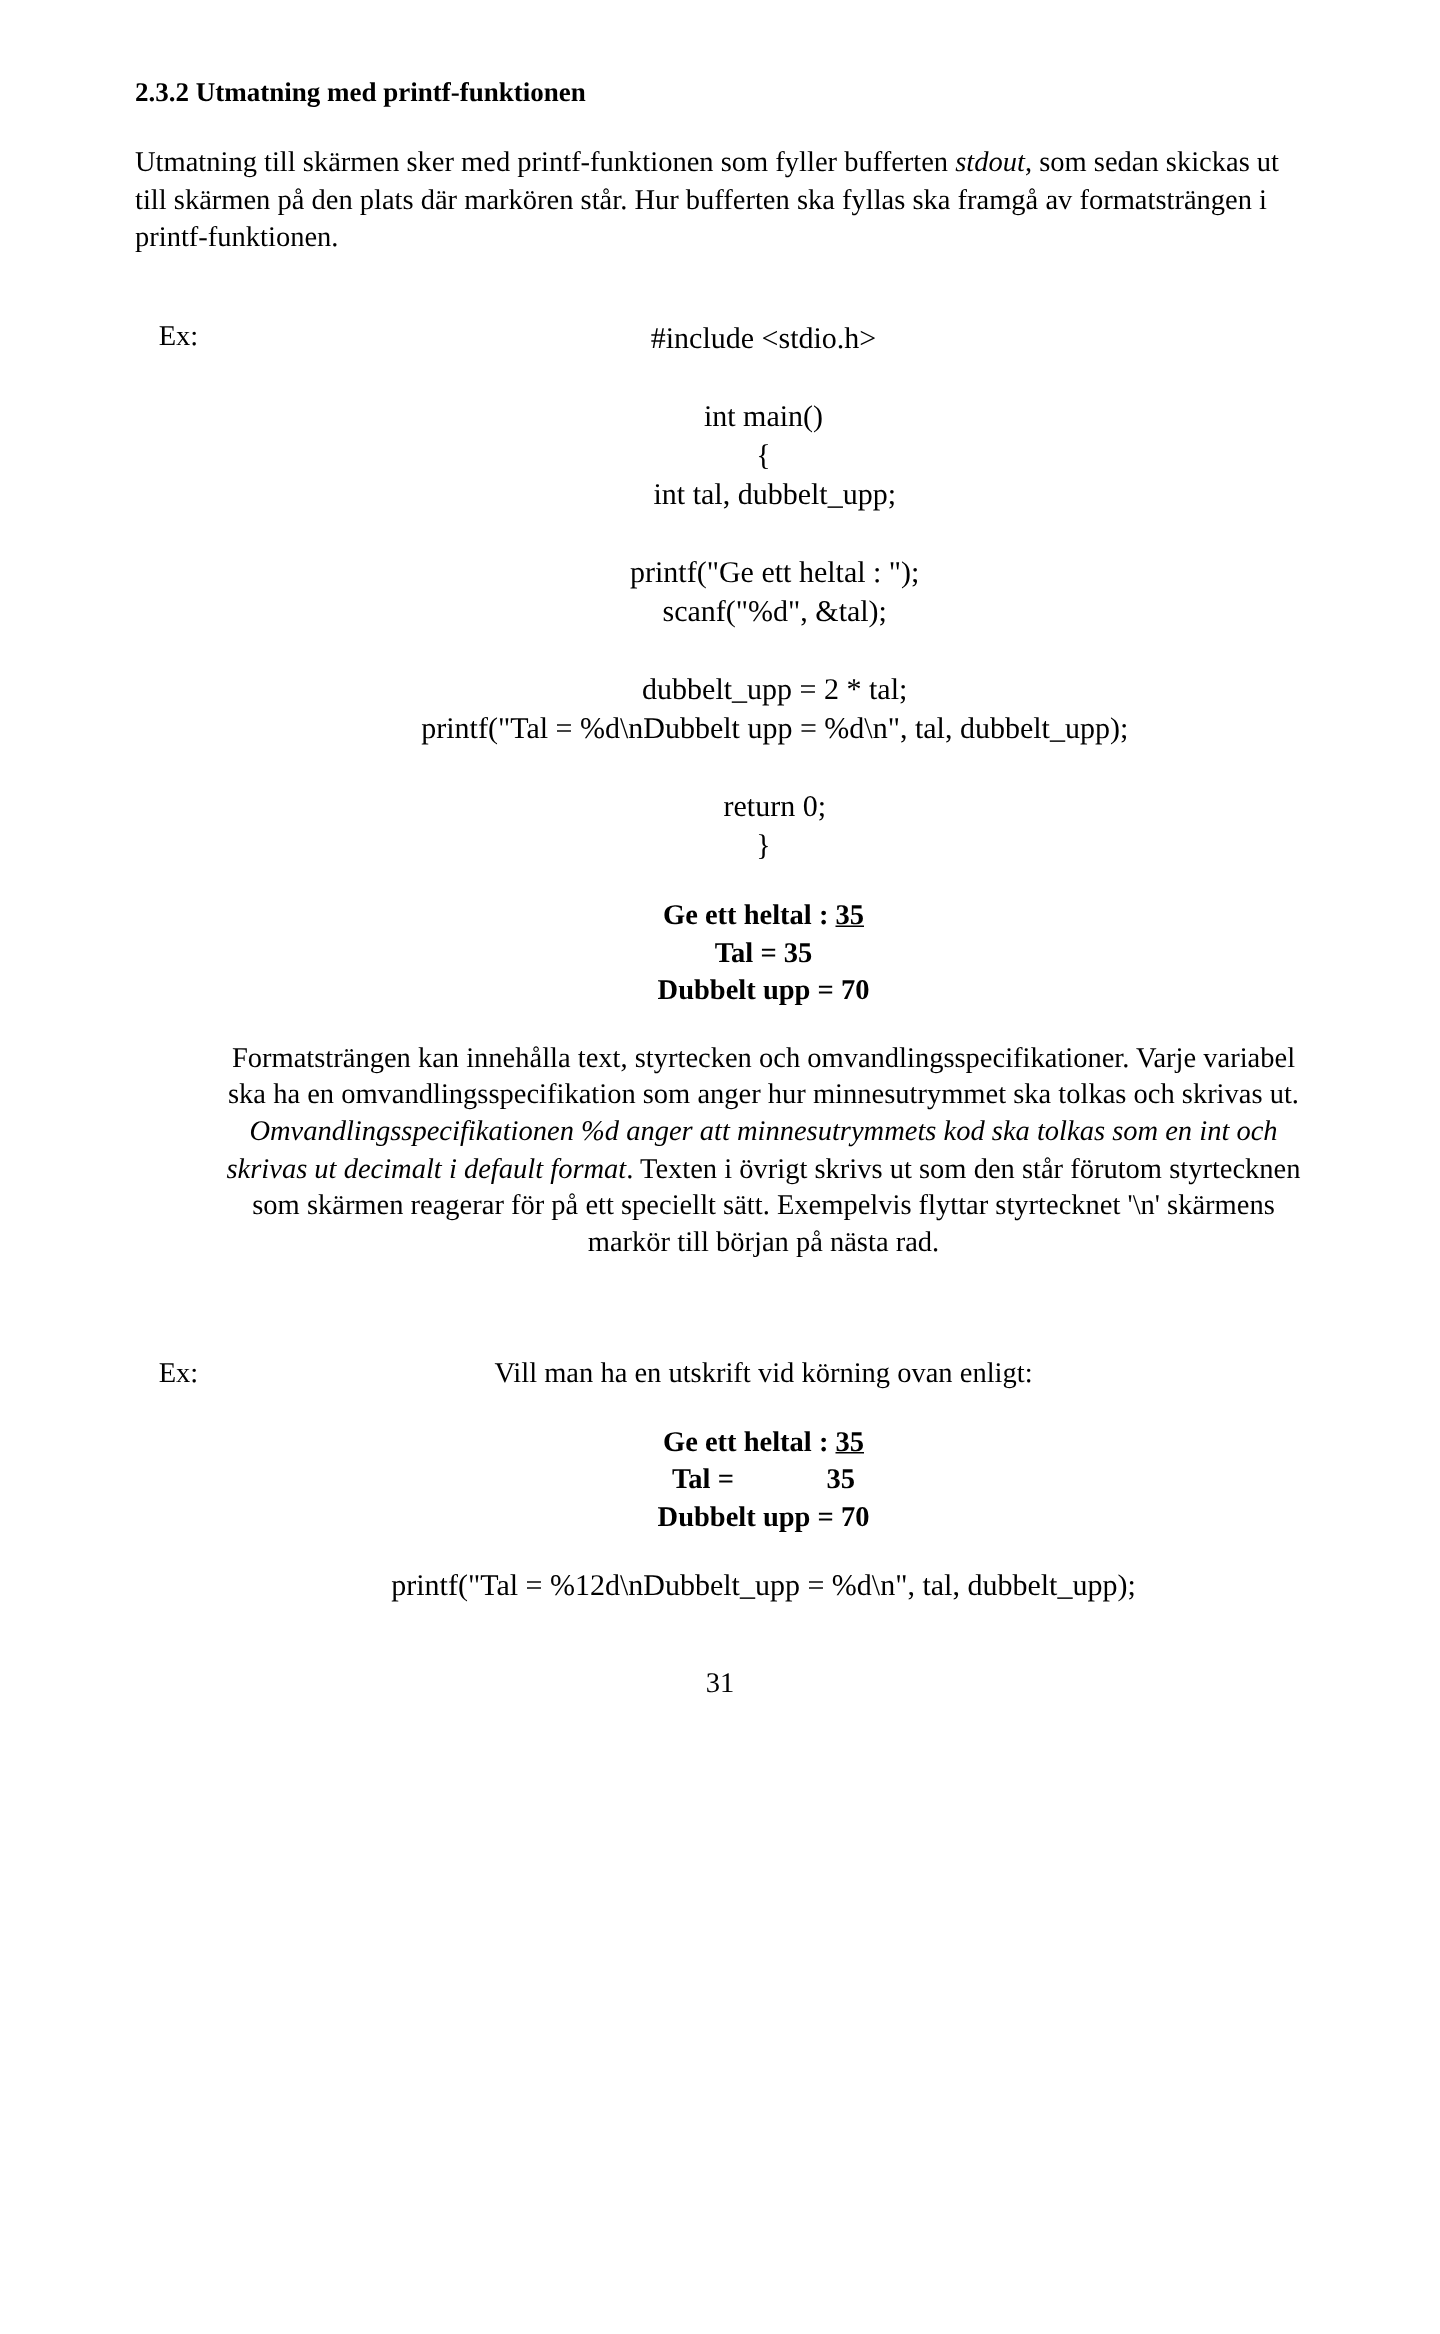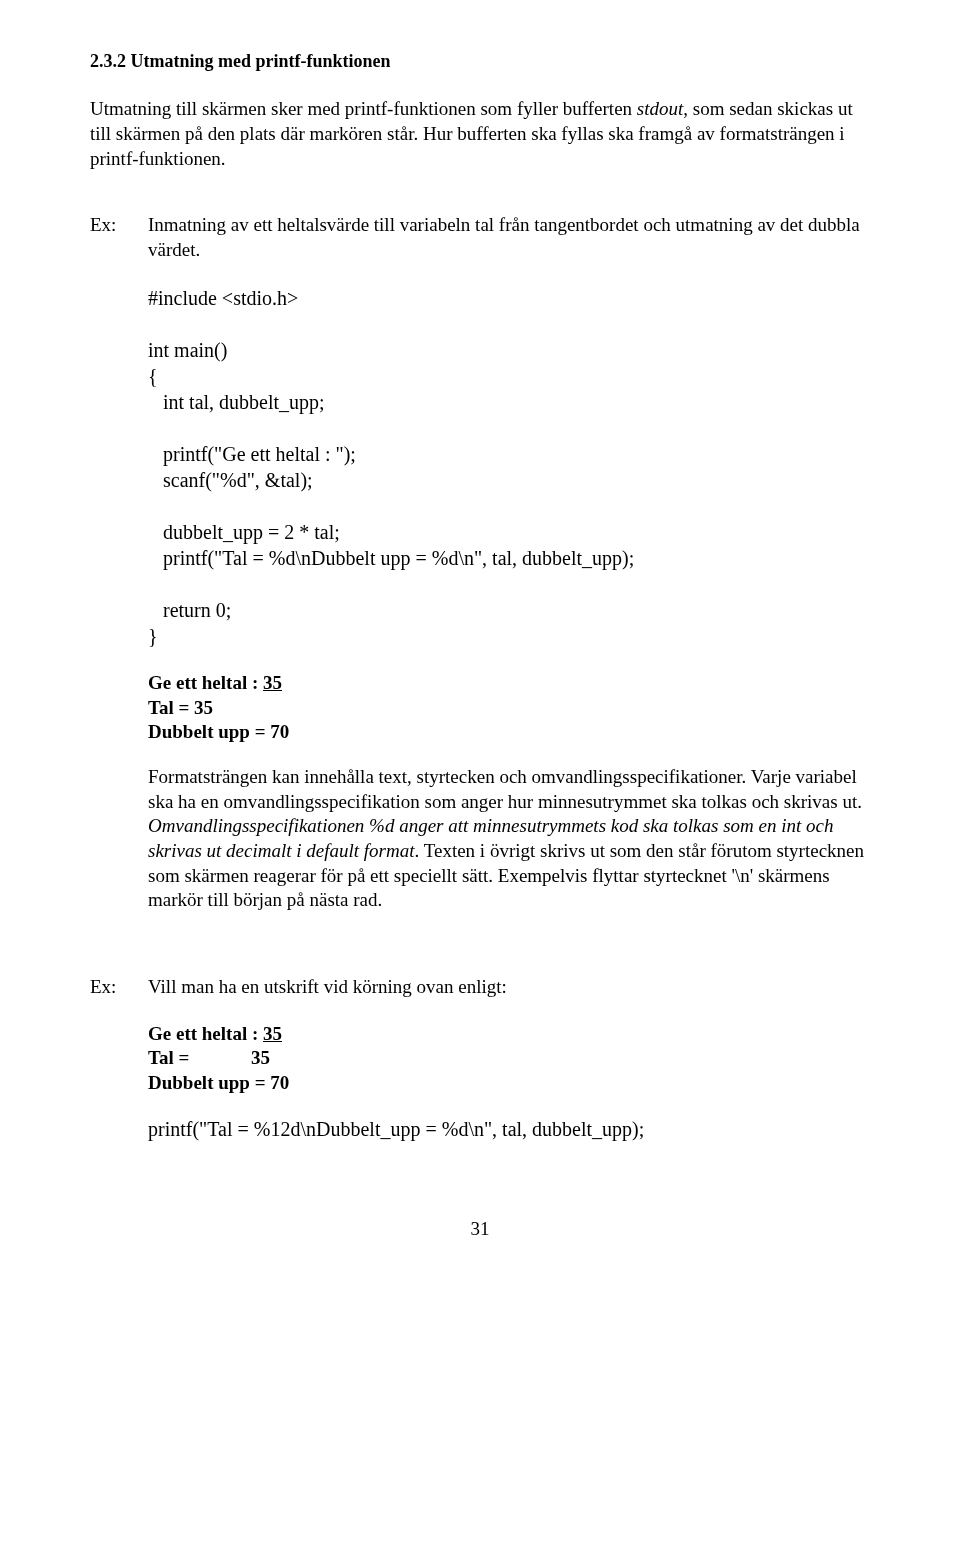--- a/index.html
+++ b/index.html
@@ -19,20 +19,21 @@
     font-size: 18px;
     font-weight: bold;
     margin: 0 0 24px 0;
   }
   p {
     margin: 0 0 22px 0;
   }
   .ex-block {
     display: flex;
     margin-bottom: 0;
+    text-align: center;
   }
   .ex-label {
     width: 58px;
     flex-shrink: 0;
   }
   .ex-body {
     flex: 1;
   }
   .ex-body p {
     margin-bottom: 22px;
@@ -49,21 +50,21 @@
     font-weight: bold;
   }
   .underline {
     text-decoration: underline;
   }
   em {
   }
   .page-number {
     text-align: center;
     font-size: 19px;
-    margin-top: 53px;
+    margin-top: 19px;
   }
   .tight p {
     margin-bottom: 0;
   }
   .section-gap {
     height: 20px;
   }
 </style>
 </head>
 <body>
@@ -74,21 +75,20 @@
 
   <p>
     <span>Utmatning till skärmen sker med printf-funktionen som fyller bufferten </span><em>stdout</em><span>, som sedan skickas ut till skärmen på den plats där markören står. Hur bufferten ska fyllas ska framgå av formatsträngen i printf-funktionen.</span>
   </p>
 
   <div class="section-gap"></div>
 
   <div class="ex-block">
     <div class="ex-label">Ex:</div>
     <div class="ex-body">
-      <p>Inmatning av ett heltalsvärde till variabeln tal från tangentbordet och utmatning av det dubbla värdet.</p>
 
       <pre>#include &lt;stdio.h&gt;
 
 int main()
 {
    int tal, dubbelt_upp;
 
    printf("Ge ett heltal : ");
    scanf("%d", &amp;tal);
 

